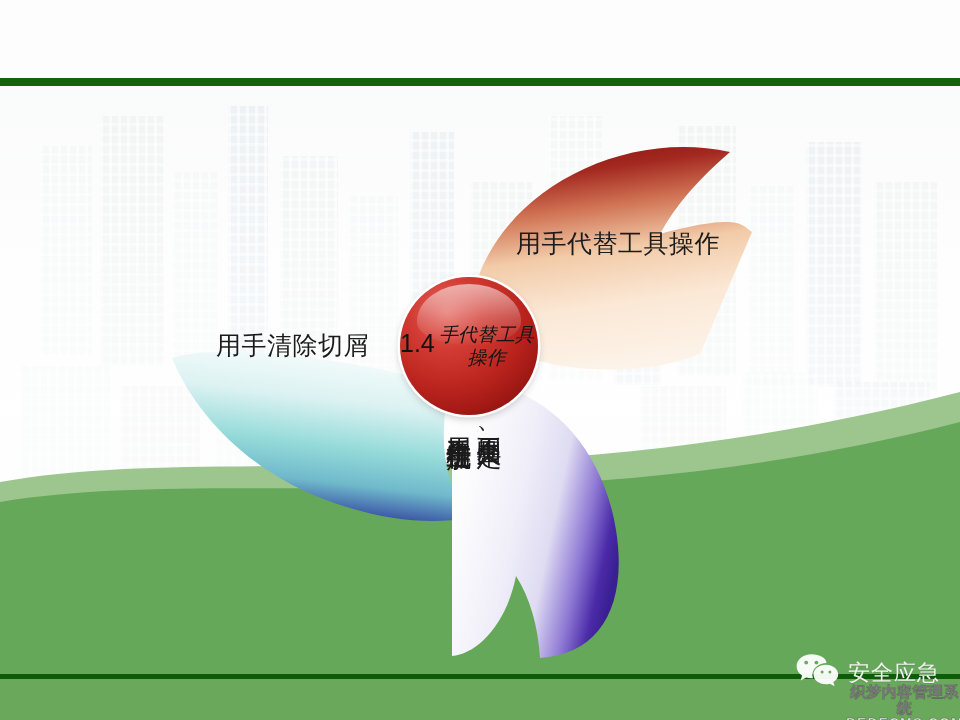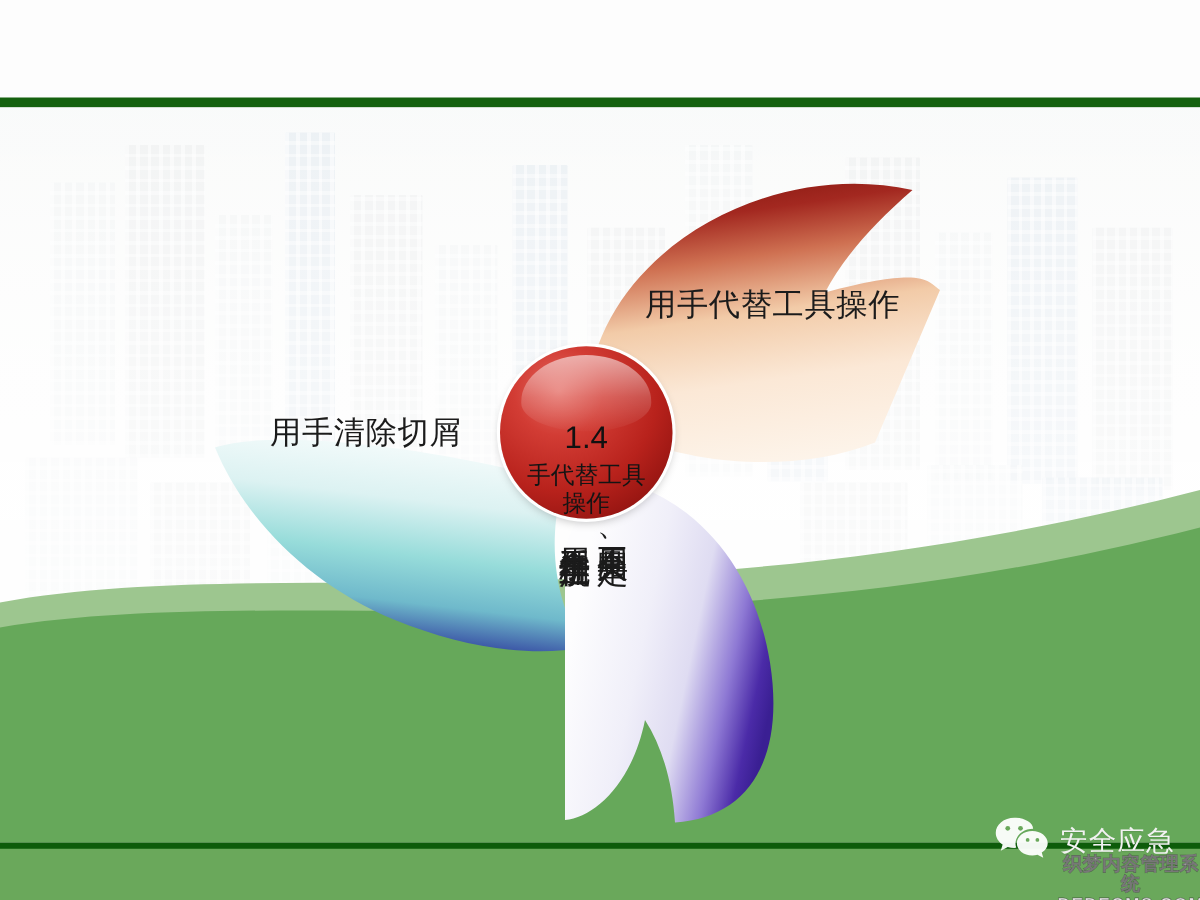--- a/index.html
+++ b/index.html
@@ -109,38 +109,39 @@
     position: absolute;
     left: 12%; top: 5%;
     width: 76%; height: 44%;
     border-radius: 50% 50% 48% 48% / 62% 62% 38% 38%;
     background: linear-gradient(180deg, rgba(255,255,255,0.58) 0%, rgba(255,255,255,0.20) 55%, rgba(255,255,255,0.02) 100%);
   }
   .sphere-text {
     position: absolute;
     inset: 0;
     display: flex;
-    flex-direction: column;
+    flex-direction: row;
     align-items: center;
-    justify-content: flex-end;
+    justify-content: center;
     color: #1a1a1a;
     z-index: 3;
   }
   .sphere-num {
     font-size: 25px;
     line-height: 1.0;
     margin-bottom: 6px;
     color: #111;
   }
   .sphere-label {
     font-size: 19px;
     line-height: 1.22;
     text-align: center;
     color: #141414;
     max-width: 108px;
+    font-style: italic;
   }
 
   
   .lbl {
     position: absolute;
     color: #1b1b1b;
     z-index: 9;
     white-space: nowrap;
   }
   .lbl-top {

